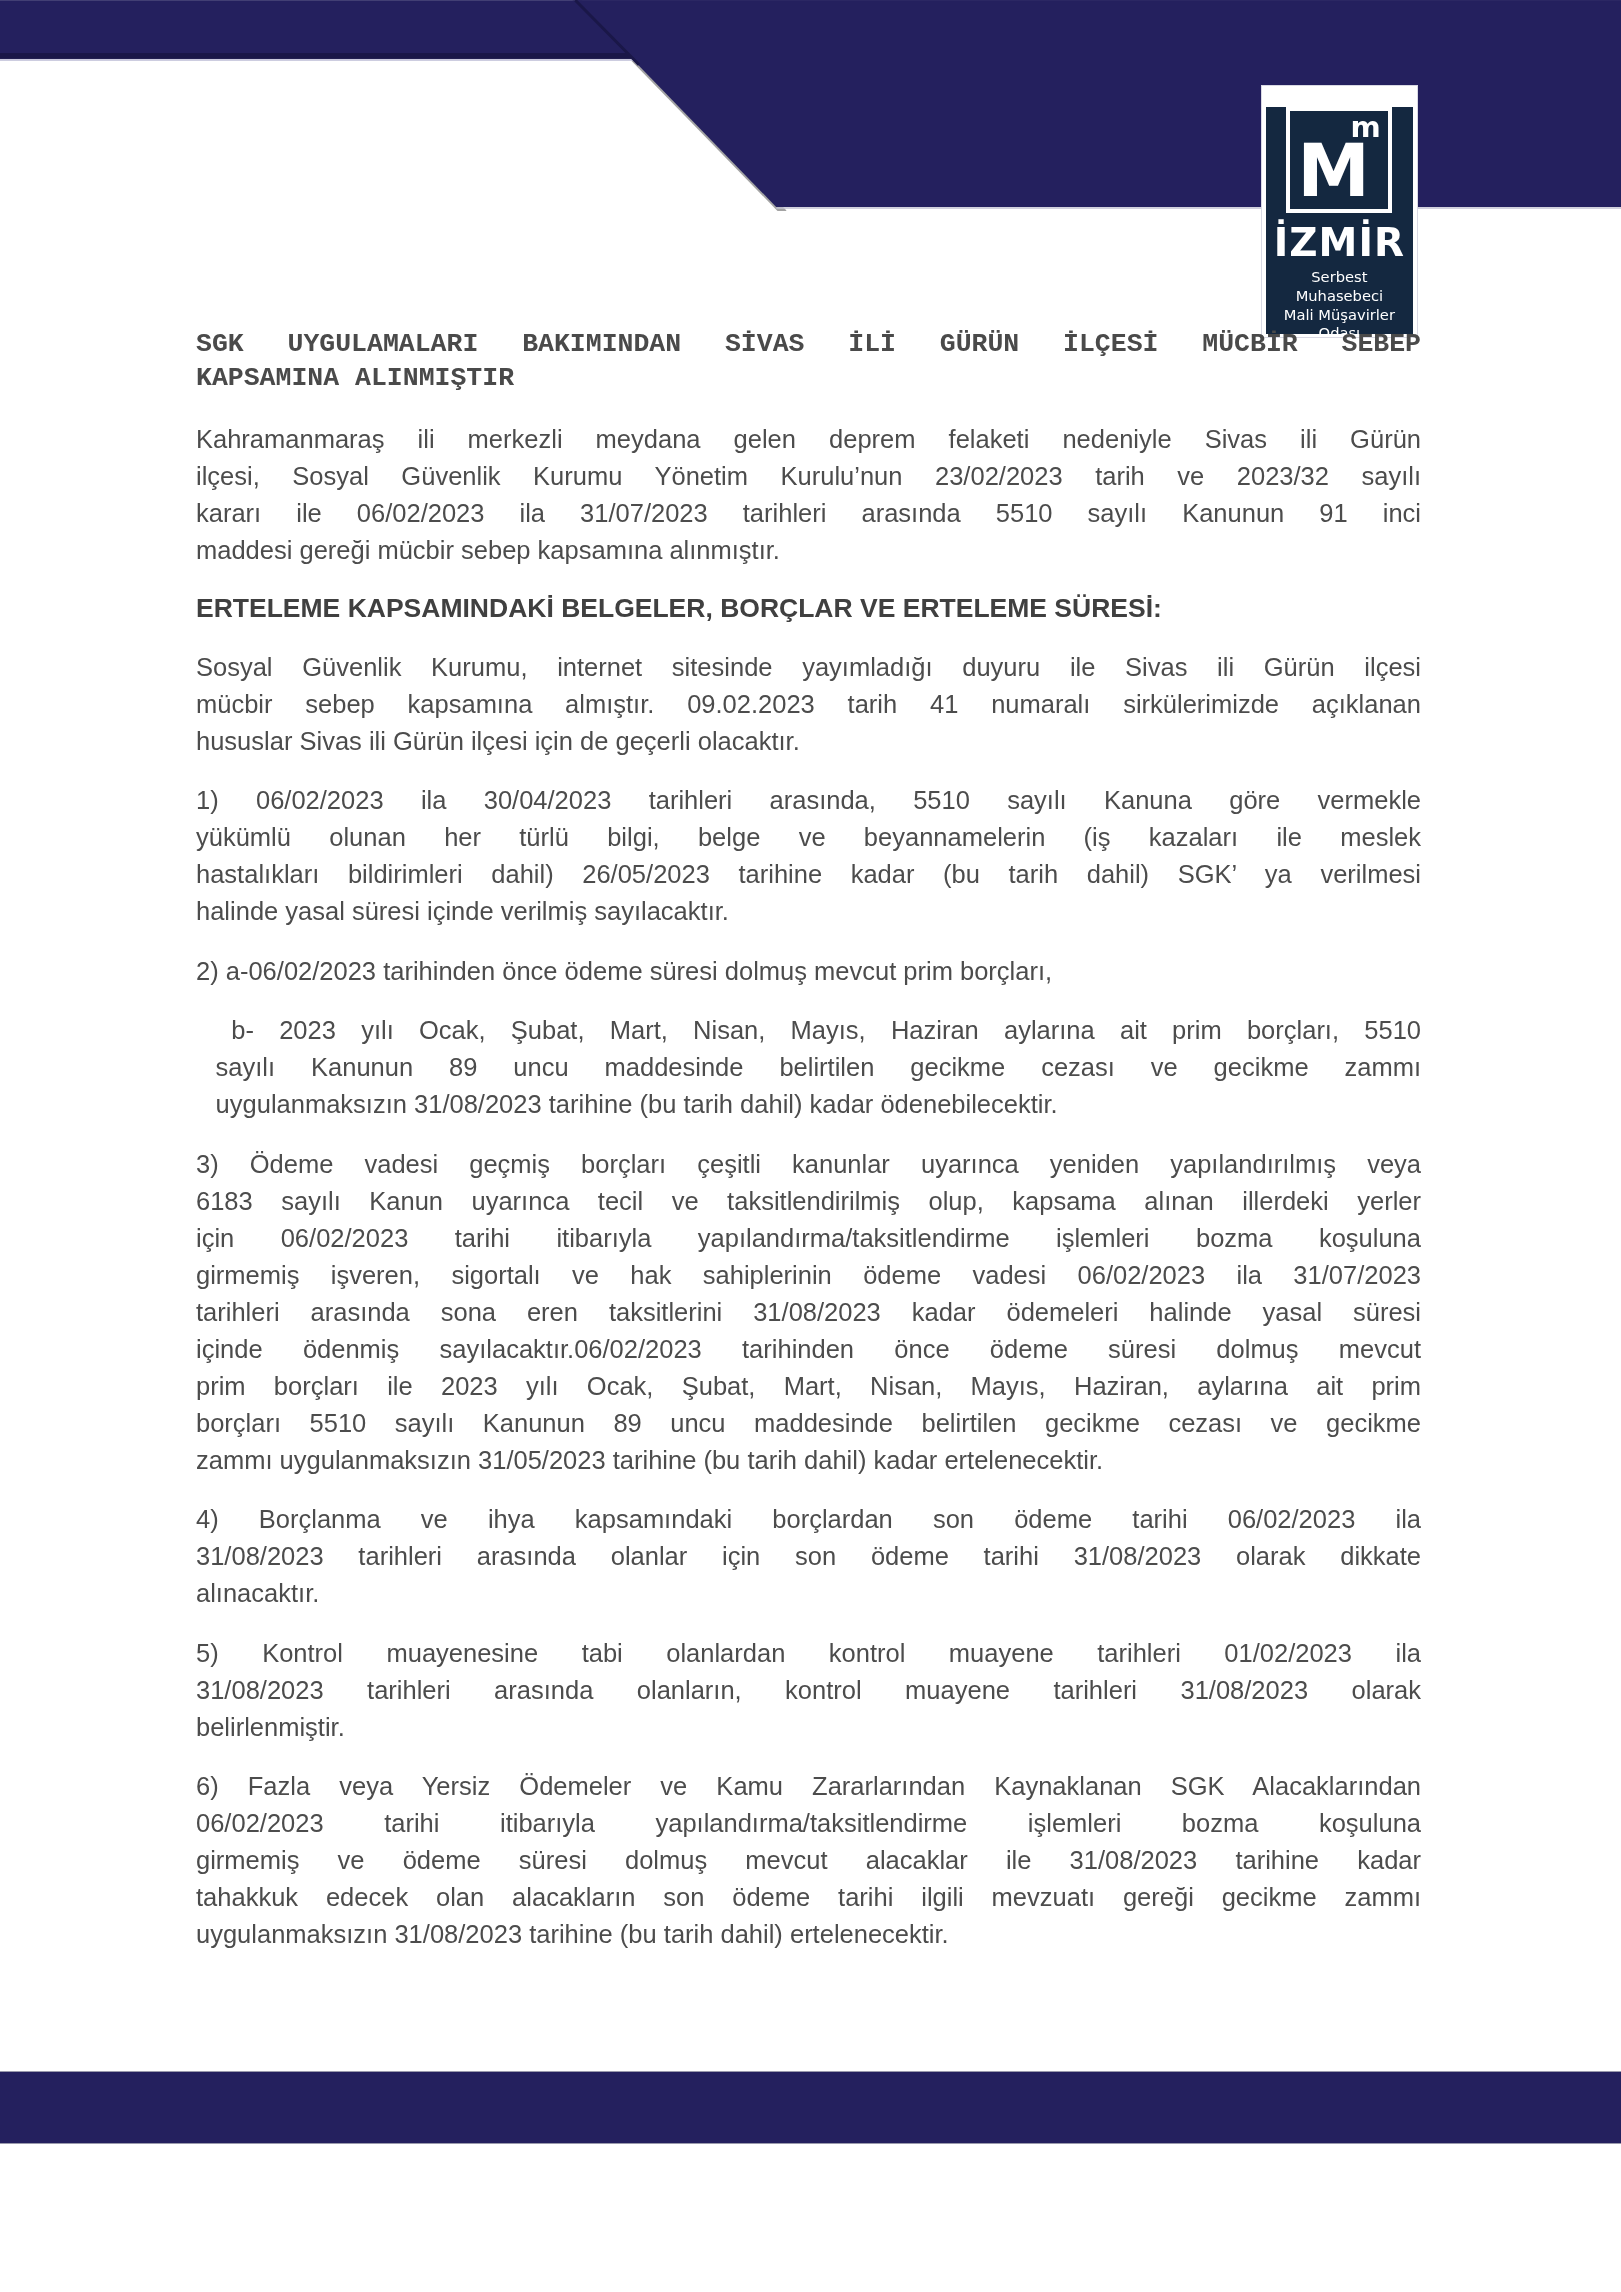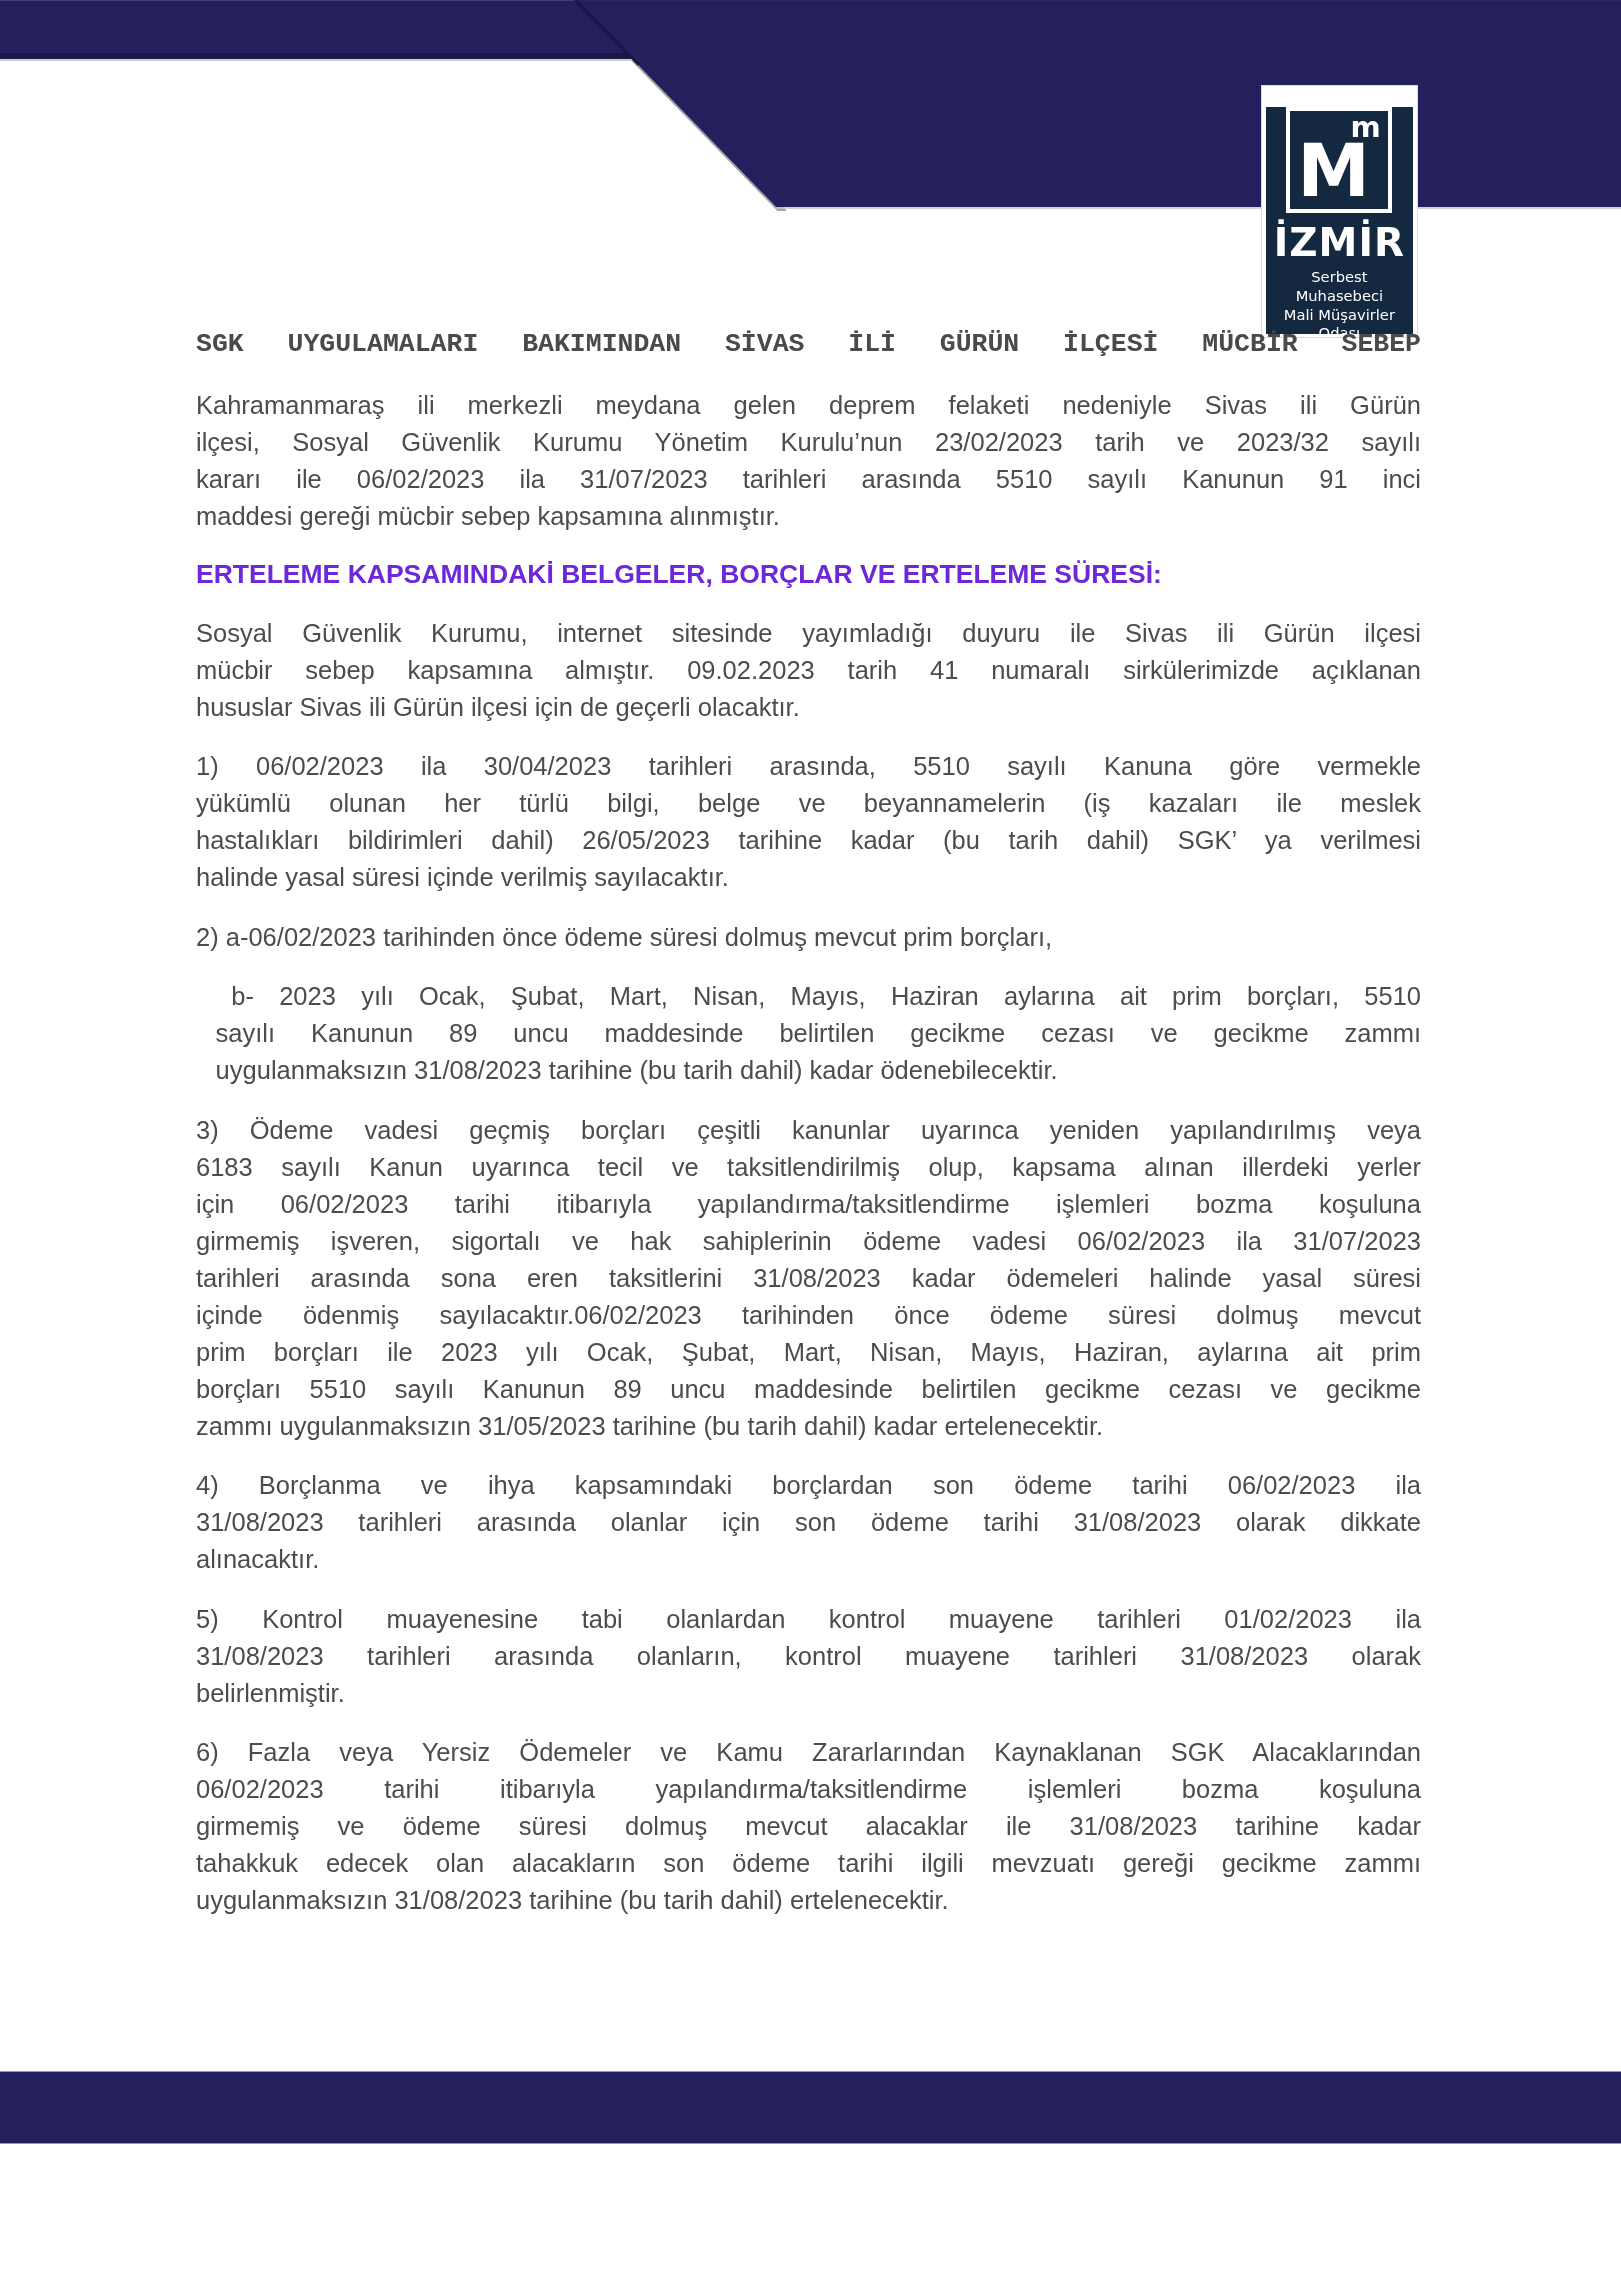--- a/index.html
+++ b/index.html
@@ -59,21 +59,21 @@
     font-size:25.5px;line-height:37px;
     text-align:justify;text-align-last:left;
     white-space:normal;
   }
   .tline.jfull{text-align-last:justify;}
   .para.style-title{margin-bottom:25.5px;}
   .para.style-title .tline{
     font-weight:bold;font-size:26.5px;line-height:34px;color:#4a4a4a;font-family:Liberation Mono, monospace;
   }
   .para.style-heading .tline{
-    font-weight:bold;font-size:26.5px;line-height:35px;color:#6d28d9;
+    font-weight:bold;font-size:26.5px;line-height:35px;color:#404040;
   }
   .para.indented{padding-left:19.6px;}
   .para.indented .tline:first-child{text-indent:15.7px;}
   
   #footer-band{
     position:absolute;left:0;top:2071px;
     width:1621px;height:73px;
     background:#24205e;
     border-top:1px solid #9a9aac;
     border-bottom:1px solid #9a9aac;
@@ -108,20 +108,21 @@
       </div>
       <div class="logo-city">İZMİR</div>
       <div class="logo-sub first">Serbest Muhasebeci</div>
       <div class="logo-sub">Mali Müşavirler Odası</div>
     </div>
   </div>
 
   <div id="doc-body">
       <div class="para style-title">
         <div class="tline jfull">SGK UYGULAMALARI BAKIMINDAN SİVAS İLİ GÜRÜN İLÇESİ MÜCBİR SEBEP</div>
+        <div class="tline">KAPSAMINA ALINMIŞTIR</div>
       </div>
       <div class="para style-body">
         <div class="tline jfull">Kahramanmaraş ili merkezli meydana gelen deprem felaketi nedeniyle Sivas ili Gürün</div>
         <div class="tline jfull">ilçesi, Sosyal Güvenlik Kurumu Yönetim Kurulu’nun 23/02/2023 tarih ve 2023/32 sayılı</div>
         <div class="tline jfull">kararı ile 06/02/2023 ila 31/07/2023 tarihleri arasında 5510 sayılı Kanunun 91 inci</div>
         <div class="tline">maddesi gereği mücbir sebep kapsamına alınmıştır.</div>
       </div>
       <div class="para style-heading">
         <div class="tline">ERTELEME KAPSAMINDAKİ BELGELER, BORÇLAR VE ERTELEME SÜRESİ:</div>
       </div>

